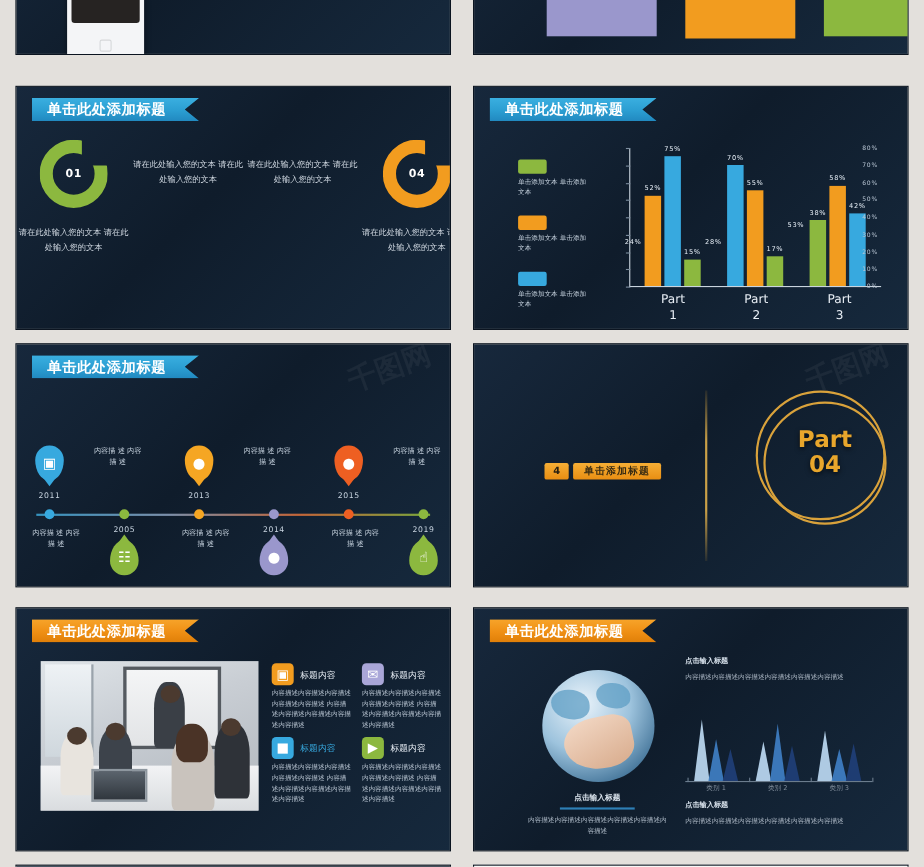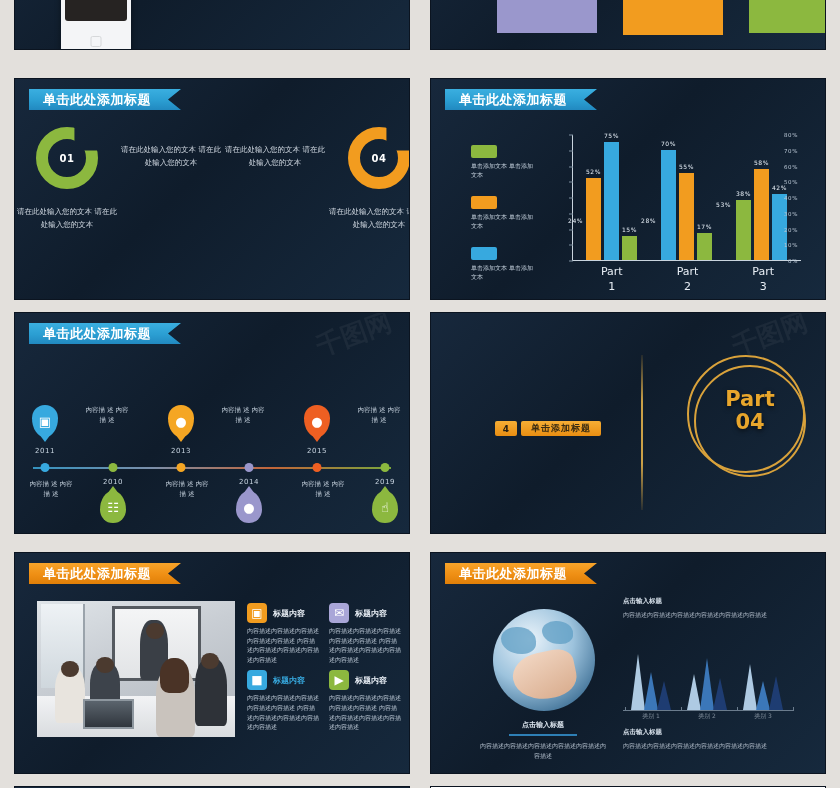--- a/index.html
+++ b/index.html
@@ -127,21 +127,21 @@
                   background: linear-gradient(180deg,#f2f3f5,#d9dcdf); }
   .photo .p { position: absolute; border-radius: 40% 40% 10% 10%; }
   .photo .laptop { position: absolute; left: 23%; bottom: 6%; width: 26%; height: 22%;
                    background: linear-gradient(180deg,#5b646d,#30363d); border: 2px solid #8e979f; }
   .icon-grid { position: absolute; left: 232px; top: 50px; right: 8px;
                display: grid; grid-template-columns: 1fr 1fr; gap: 6px 10px; }
   .ig-cell { }
   .ig-head { display: flex; align-items: center; gap: 6px; }
   .ig-icon { width: 20px; height: 20px; border-radius: 4px; display: flex;
              align-items: center; justify-content: center; font-size: 12px; color: #fff; }
-  .ig-title { font-size: 8px; font-weight: bold; }
+  .ig-title { font-size: 8px; font-weight: normal; }
   .ig-body { margin-top: 3px; color: #b9c5d2; font-size: 6px; line-height: 1.6; }
 
   
   .globe { position: absolute; left: 62px; top: 56px; width: 102px; height: 102px;
            border-radius: 50%; overflow: hidden;
            background: radial-gradient(circle at 36% 30%, #eaf3fa 0%, #9dc3dd 45%, #4a7a9e 78%, #1d3c57 100%); }
   .globe .land { position: absolute; background: #5e9ec4; opacity: .75; border-radius: 45% 55% 40% 60%; }
   .globe .hand { position: absolute; left: 20%; top: 42%; width: 62%; height: 46%;
                  background: linear-gradient(160deg,#f3d9c6,#d8ab8c); border-radius: 45% 30% 40% 55%;
                  transform: rotate(-12deg); }
@@ -305,21 +305,21 @@
       <div class="tl-line"></div>
     <div class="tl-node" style="left: 30px; background: rgb(55, 169, 223);"></div>
         <div class="tl-year" style="left: 30px; top: 94px;">2011</div>
         <div class="tl-pin" style="left: 30px; top: 52px;">
           <div class="pin-shape" style="background: rgb(55, 169, 223); color: rgb(55, 169, 223);">
             <span class="pin-glyph">▣</span>
           </div>
         </div>
         <div class="tl-text" style="left: 92px; top: 52px;">内容描 述 内容描 述</div>
         <div class="tl-node" style="left: 98px; background: rgb(140, 184, 63);"></div>
-        <div class="tl-year" style="left: 98px; top: 125px;">2010</div>
+        <div class="tl-year" style="left: 98px; top: 125px;">2005</div>
         <div class="tl-pin" style="left: 98px; top: 138px;">
           <div class="pin-shape down" style="background: rgb(140, 184, 63); color: rgb(140, 184, 63);">
             <span class="pin-glyph">☷</span>
           </div>
         </div>
         <div class="tl-text" style="left: 36px; top: 126px;">内容描 述 内容描 述</div>
         <div class="tl-node" style="left: 166px; background: rgb(245, 166, 35);"></div>
         <div class="tl-year" style="left: 166px; top: 94px;">2013</div>
         <div class="tl-pin" style="left: 166px; top: 52px;">
           <div class="pin-shape" style="background: rgb(245, 166, 35); color: rgb(245, 166, 35);">

